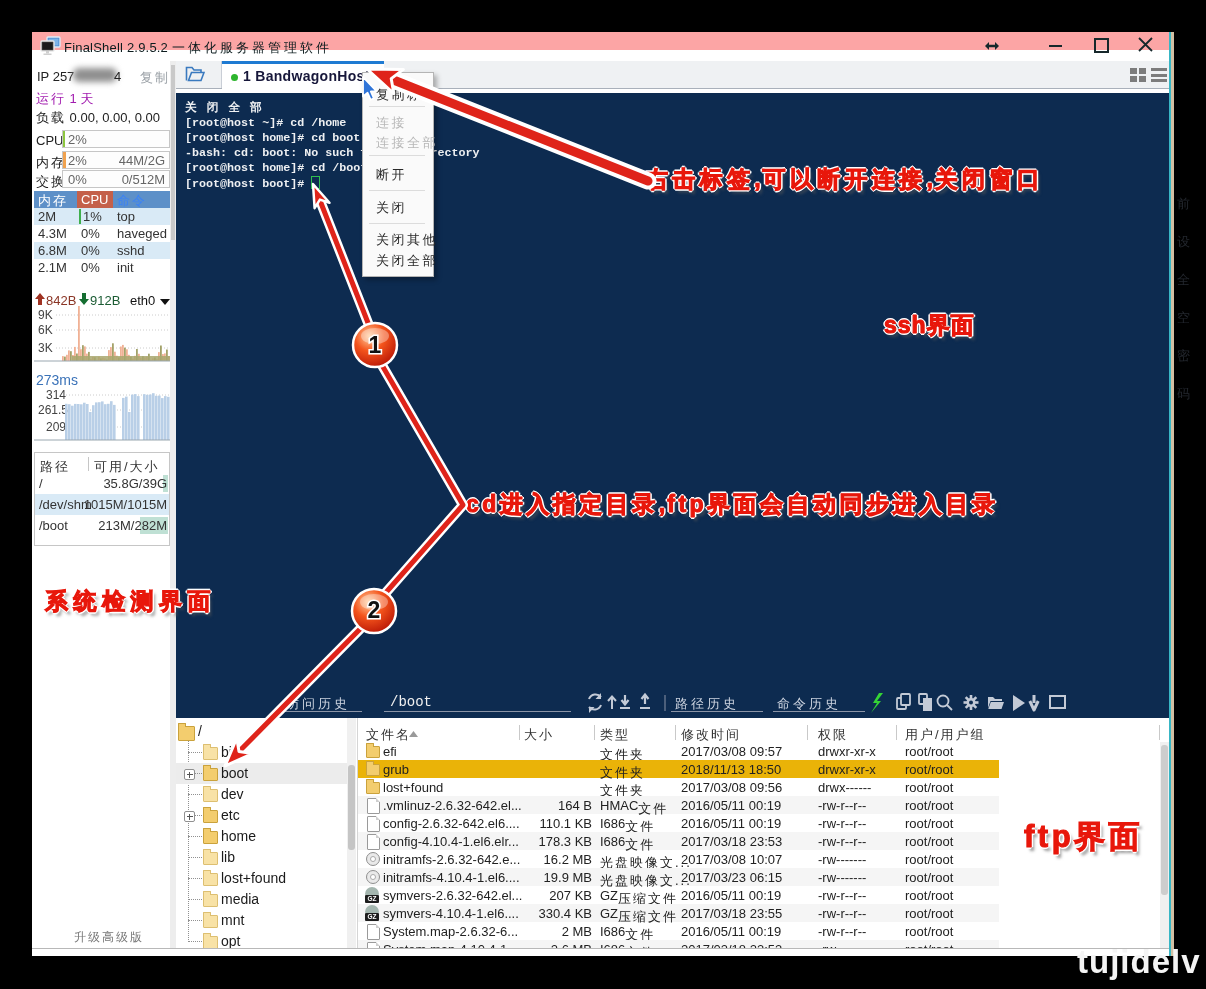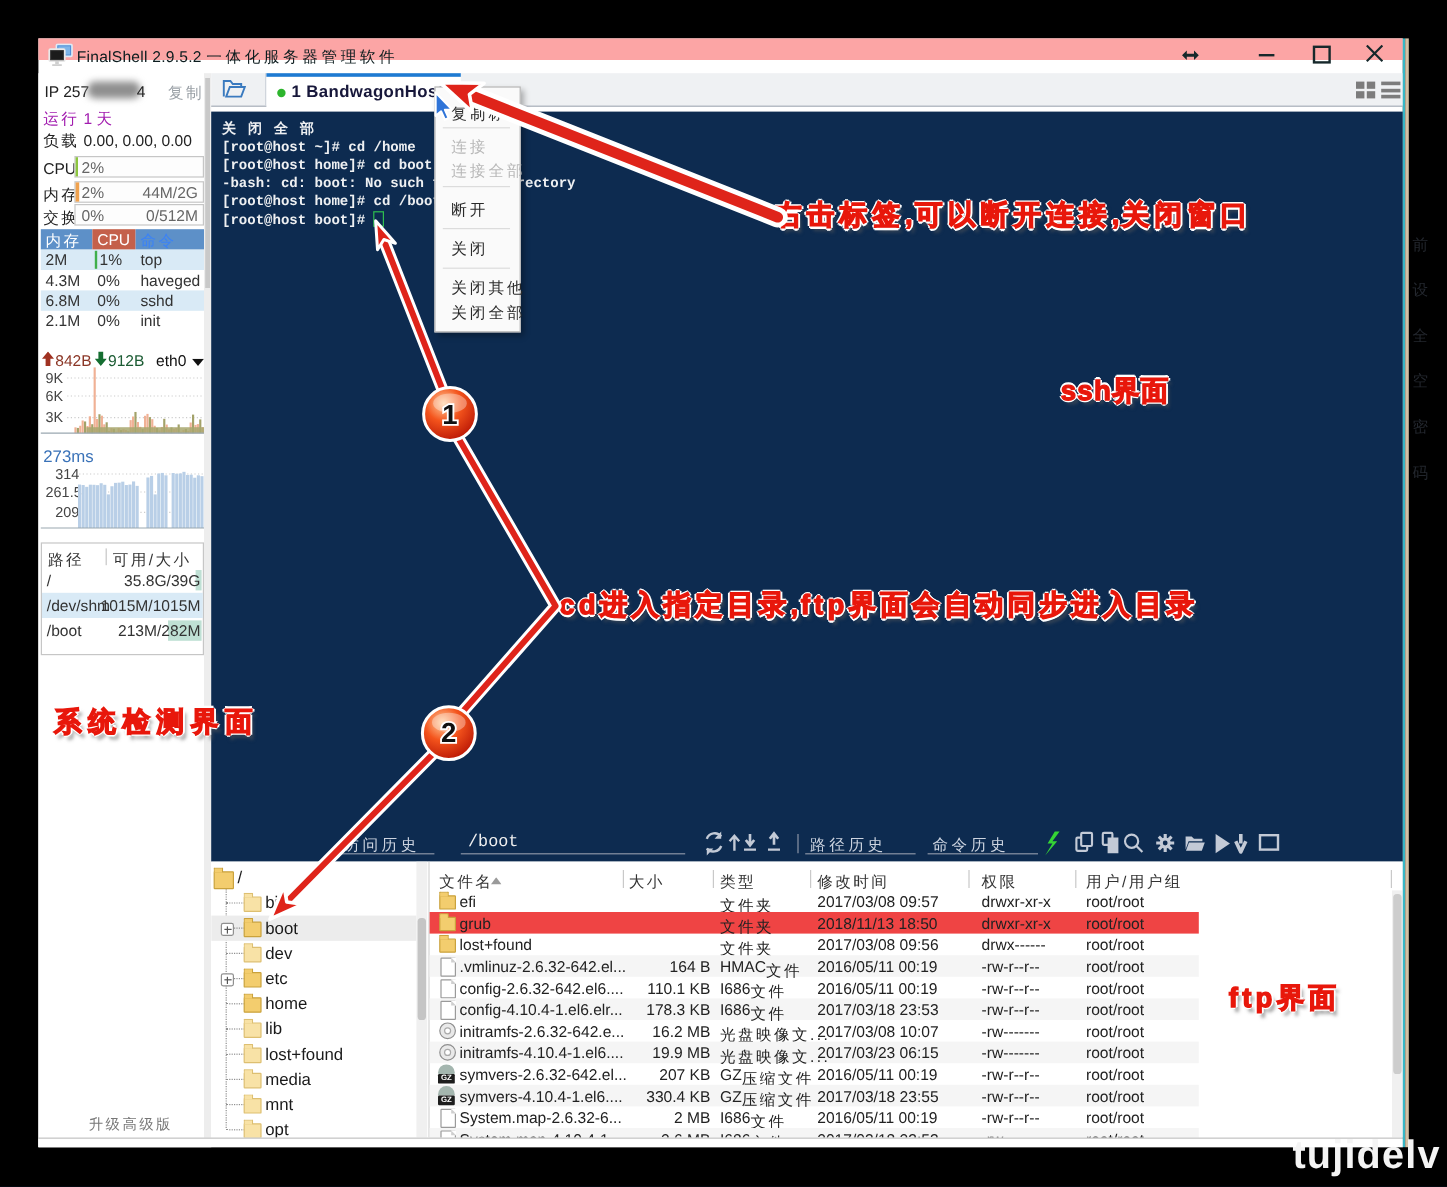--- a/index.html
+++ b/index.html
@@ -429,21 +429,21 @@
           <div class="fl-row" style="top:24px">
             <div class="folder" style="left:8px;top:4px;width:12px;height:10px"></div>
             <span class="fn">efi</span>
             <span class="ftyp">
               <span style="letter-spacing:2px">文件夹</span>
             </span>
             <span class="fdat">2017/03/08 09:57</span>
             <span class="fperm">drwxr-xr-x</span>
             <span class="fusr">root/root</span>
           </div>
-<div class="fl-row" style="top:42px;background:#ef4444">
+<div class="fl-row" style="top:42px;background:#eab308">
             <div class="folder" style="left:8px;top:4px;width:12px;height:10px"></div>
             <span class="fn">grub</span>
             <span class="ftyp">
               <span style="letter-spacing:2px">文件夹</span>
             </span>
             <span class="fdat">2018/11/13 18:50</span>
             <span class="fperm">drwxr-xr-x</span>
             <span class="fusr">root/root</span>
           </div>
 <div class="fl-row" style="top:60px">
@@ -556,21 +556,21 @@
 <div style="top:93px">断开</div>
 <hr style="top:117px">
 <div style="top:126px">关闭</div>
 <hr style="top:150px">
 <div style="top:158px">关闭其他</div>
 <div style="top:179px">关闭全部</div>
 </div>
 <div class="red" style="left:645px;top:164px;font-size:23px;letter-spacing:4.3px">右击标签<span style="letter-spacing:2px">,</span>可以断开连接<span style="letter-spacing:2px">,</span>关闭窗口</div>
 <div class="red" style="left:884px;top:310px;font-size:23px;letter-spacing:1px">ssh界面</div>
 <div class="red" style="left:466px;top:489px;font-size:23px;letter-spacing:3.5px">cd进入指定目录<span style="letter-spacing:2px">,</span>ftp界面会自动同步进入目录</div>
-<div class="red" style="left:1024px;top:816px;font-size:23px;letter-spacing:3.5px">ftp界面</div>
+<div class="red" style="left:1024px;top:816px;font-size:31px;letter-spacing:3.5px">ftp界面</div>
 <div class="red" style="left:45px;top:586px;font-size:23px;letter-spacing:5.5px">系统检测界面</div>
 <div class="ab" style="left:1077px;top:943px;font-size:33px;font-weight:bold;color:#f4f4f4;z-index:50;letter-spacing:1px">tujidelv</div>
 <div class="ab" style="left:32px;top:948px;width:1137px;height:1px;background:#b8b8b8;z-index:20"></div>
 <div class="ab" style="left:32px;top:949px;width:1137px;height:7px;background:#fff;z-index:20"></div>
 <div class="ab" style="left:1169px;top:32px;width:2px;height:924px;background:#38b6c5;z-index:21"></div>
 <div class="ab" style="left:1171px;top:32px;width:3px;height:924px;background:#d3c0a4;z-index:21"></div>
 <div class="ab" style="left:1177px;top:185px;width:16px;color:#23272e;font-size:13px;line-height:38px;letter-spacing:2px;word-break:break-all">前设全空密码</div>
 <svg id="ovl" class="ab" style="left:0;top:0;z-index:40" width="1206" height="989" viewBox="0 0 1206 989">
 <defs>
 <radialGradient id="ball" cx="38%" cy="30%" r="75%">

